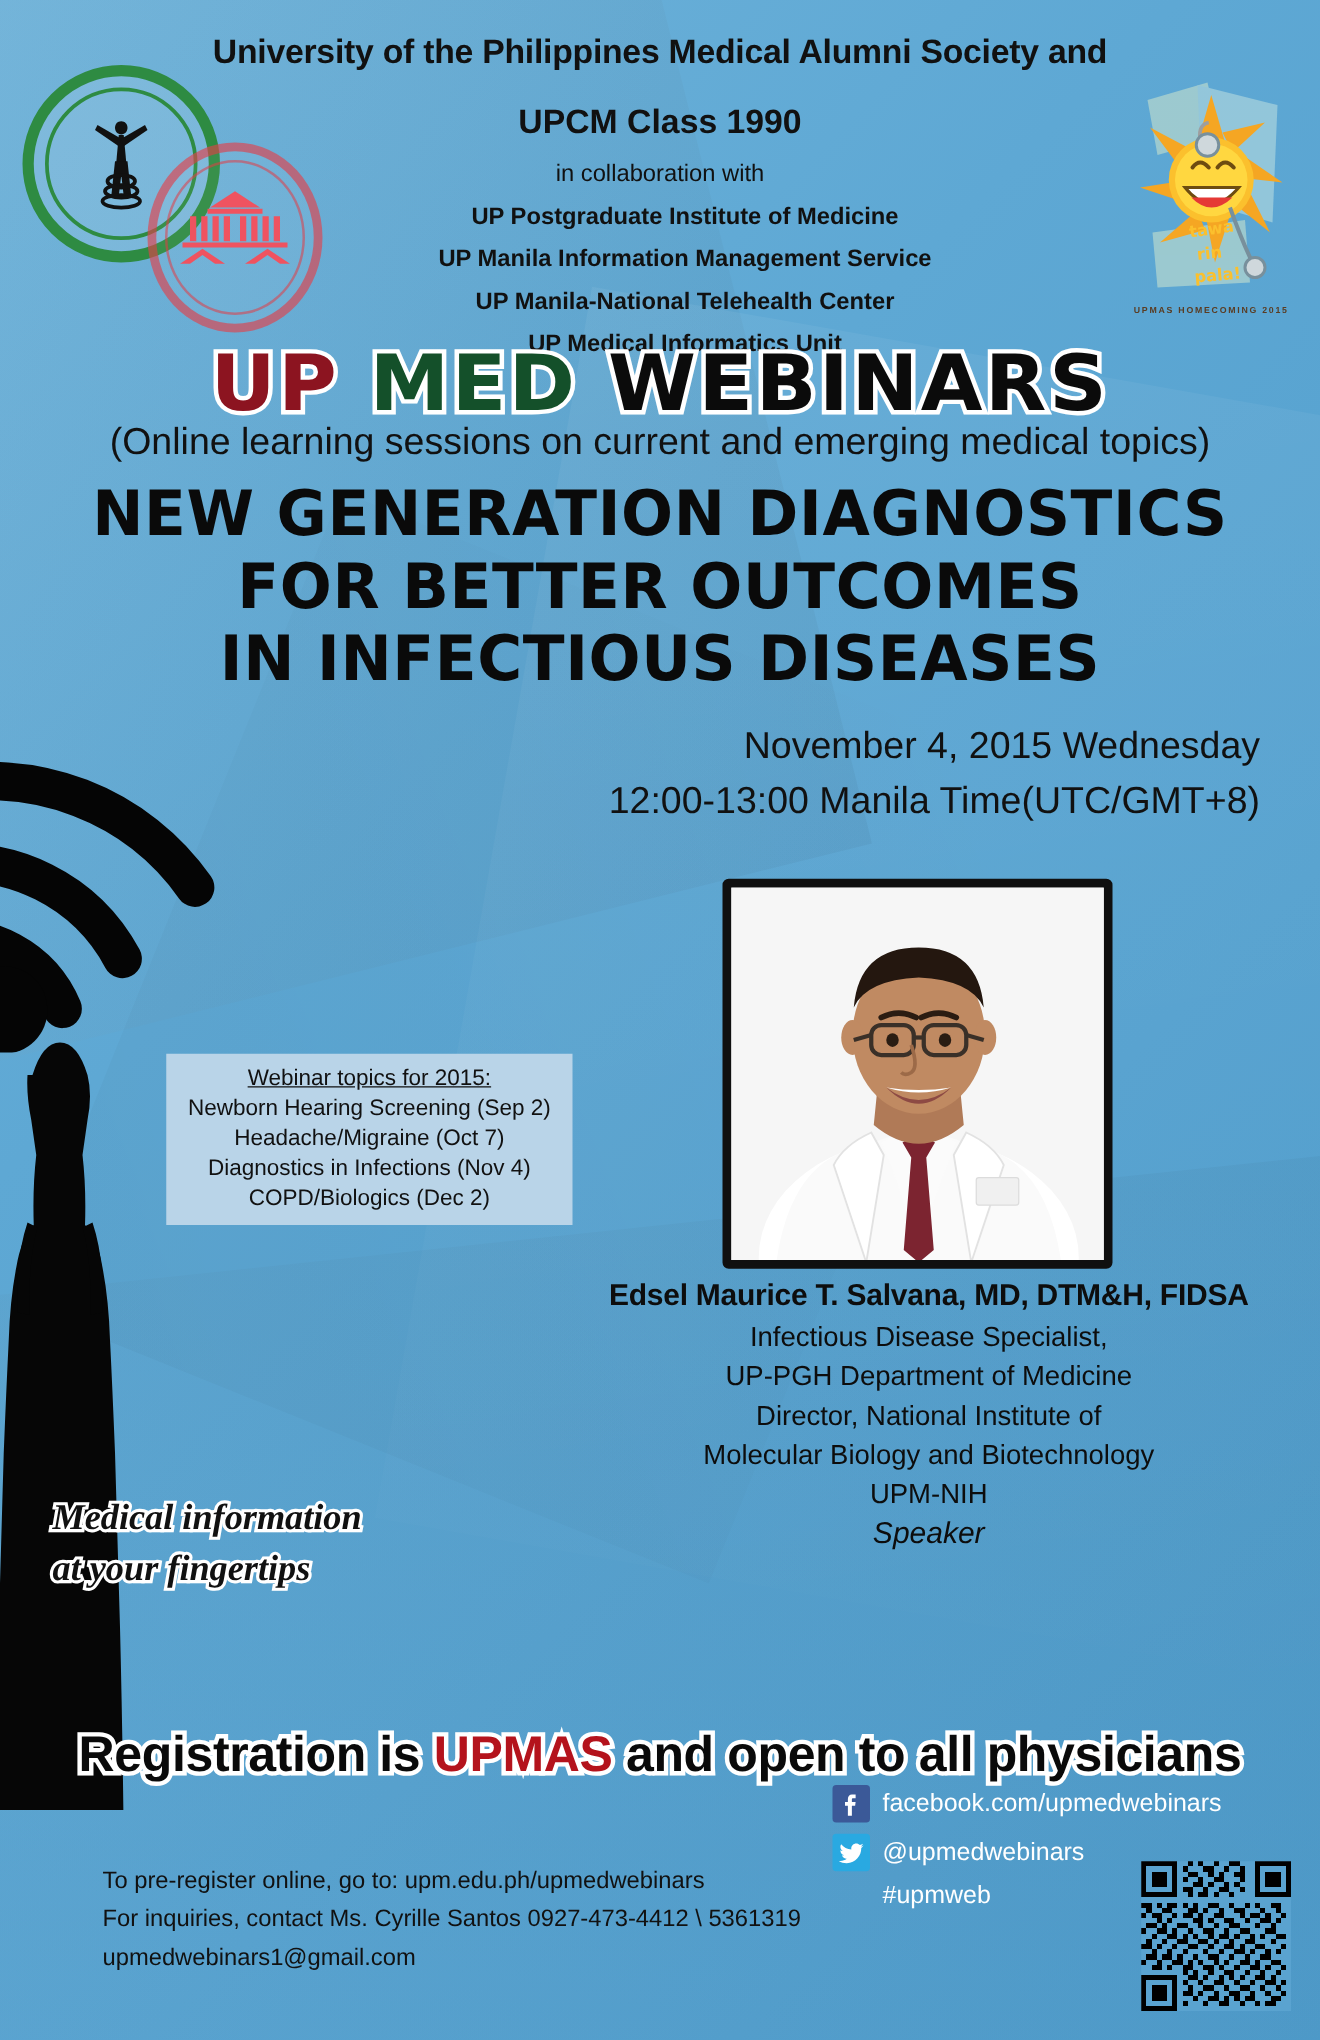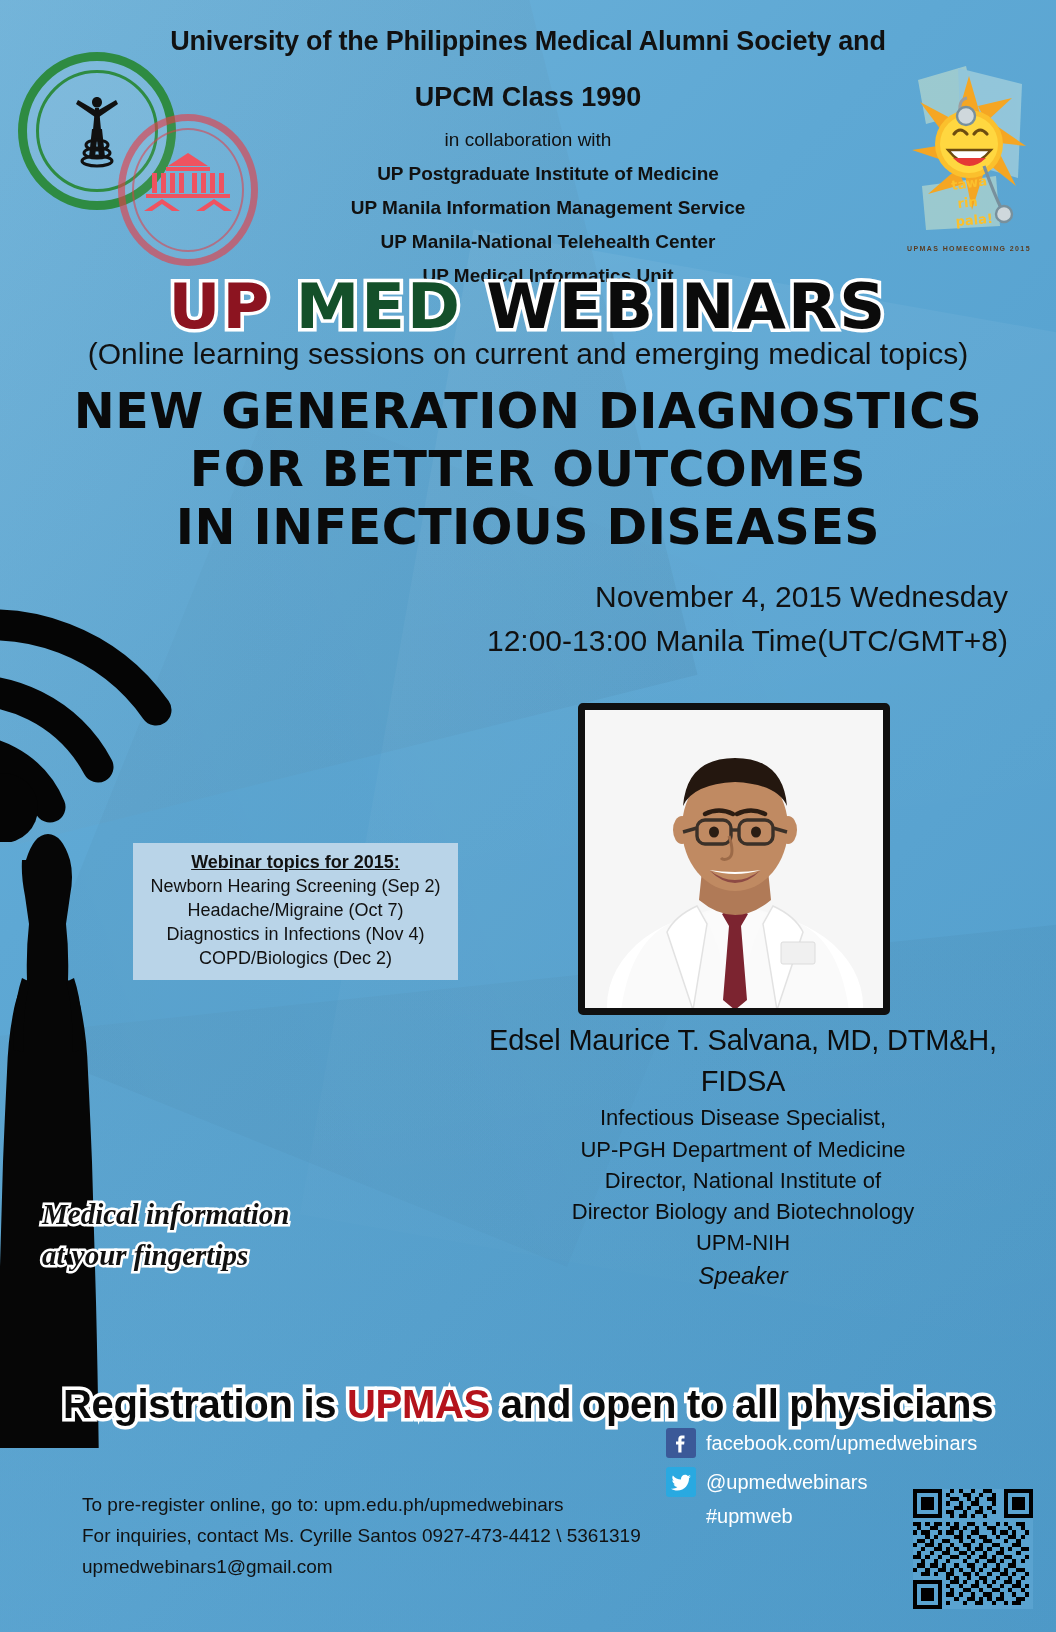--- a/index.html
+++ b/index.html
@@ -89,29 +89,29 @@
   
   .wifi { position:absolute; left:-12px; top:562px; width:215px; height:280px; }
 
   
   .monument { position:absolute; left:-4px; top:828px; width:120px; height:620px; }
 
   
   .topics { position:absolute; left:133px; top:843px; width:325px;
             background:#b9d4e8; padding:7px 6px 9px;
             text-align:center; color:#111; font-size:18px; line-height:1.34; }
-  .topics .hd { font-weight:bold; text-decoration:underline; font-size:18px; }
+  .topics .hd { font-weight:normal; text-decoration:underline; font-size:18px; }
 
   
   .photo { position:absolute; left:578px; top:703px; width:312px; height:312px;
            border:7px solid #101010; border-radius:5px; overflow:hidden;
            background:#f2f2f2; }
   .speaker-info { position:absolute; left:458px; top:1020px; width:570px;
                   text-align:center; color:#0d0d0d; font-size:22px; line-height:1.42; }
-  .speaker-info .nm { font-weight:normal; font-size:29px; letter-spacing:-.2px; }
+  .speaker-info .nm { font-weight:bold; font-size:24px; letter-spacing:-.2px; }
   .speaker-info .role { font-style:italic; font-size:24px; }
 
   
   .medinfo { position:absolute; left:42px; top:1194px; width:420px;
              font-family:"Liberation Serif", serif; font-style:italic;
              font-weight:bold; font-size:29px; color:#111; line-height:1.42;
              -webkit-text-stroke:5px #fff; paint-order:stroke fill; }
 
   
   .reg { position:absolute; top:1382px; left:0; width:1056px; text-align:center;
@@ -292,21 +292,21 @@
       <path d="M124 160 q26 20 52 0 q-26 26-52 0z" fill="#8d4a44"></path>
       <path d="M124 160 q26 8 52 0 q-26 4-52 0z" fill="#ffffff"></path>
     </svg>
   </div>
 
   <div class="speaker-info">
     <div class="nm">Edsel Maurice T. Salvana, MD, DTM&amp;H, FIDSA</div>
     <div>Infectious Disease Specialist,</div>
     <div>UP-PGH Department of Medicine</div>
     <div>Director, National Institute of</div>
-    <div>Director Biology and Biotechnology</div>
+    <div>Molecular Biology and Biotechnology</div>
     <div>UPM-NIH</div>
     <div class="role">Speaker</div>
   </div>
 
   <div class="medinfo">
     <div>Medical information</div>
     <div>at your fingertips</div>
   </div>
 
   <div class="reg"><span>Registration is </span><span class="free">UPMAS</span><span> and open to all physicians</span></div>

